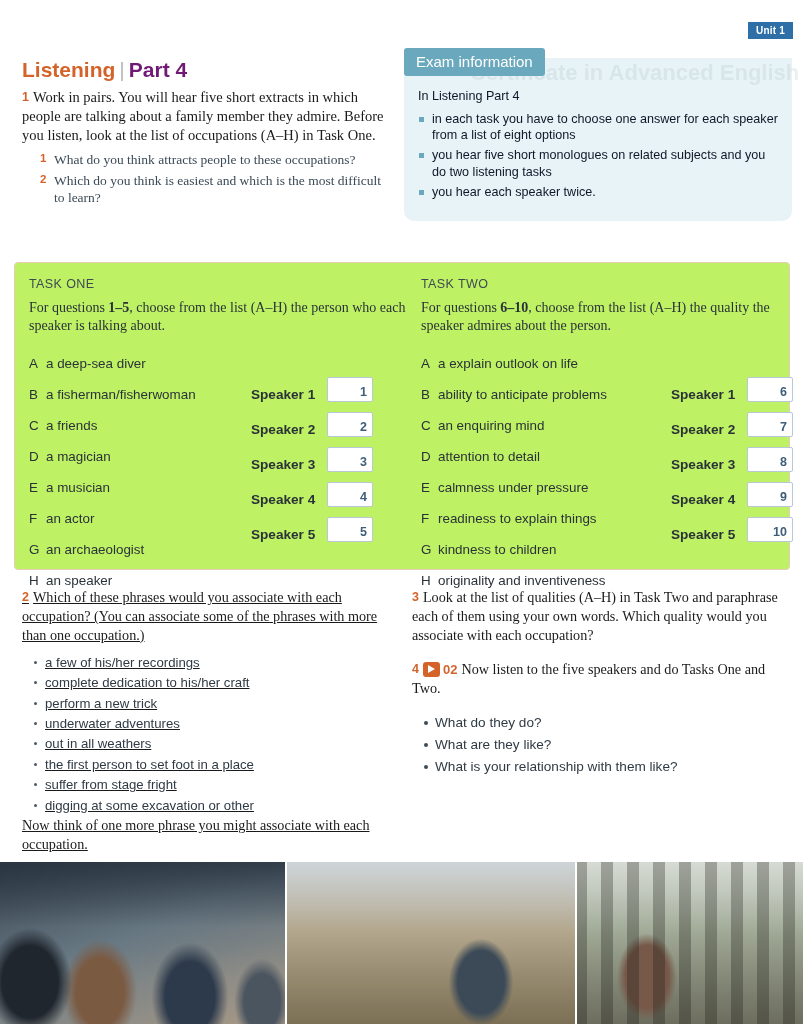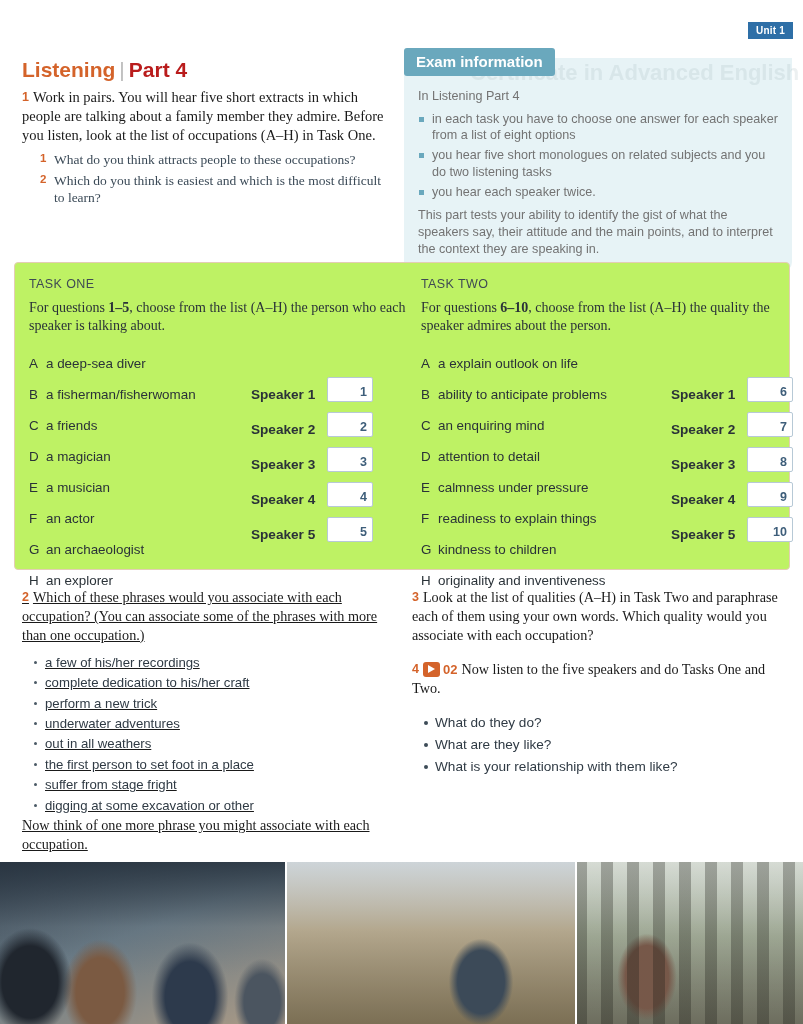--- a/index.html
+++ b/index.html
@@ -38,21 +38,21 @@
   .heading {
     position: absolute;
     top: 58px;
     left: 22px;
     font-family: "Liberation Sans", sans-serif;
     font-size: 21px;
     font-weight: bold;
   }
   .heading .skill { color: #d4632a; }
   .heading .bar { color: #b9b9b9; font-weight: normal; margin: 0 4px; }
-  .heading .part { color: #b91c1c; margin-top: 16px; }
+  .heading .part { color: #701a75; margin-top: 16px; }
 
   
   .intro {
     position: absolute;
     top: 88px;
     left: 22px;
     width: 372px;
     font-size: 14.5px;
     line-height: 1.32;
   }
@@ -84,31 +84,31 @@
   .exam-box {
     position: absolute;
     top: 58px;
     left: 404px;
     width: 388px;
     background: #e7f3f6;
     border-radius: 0 0 10px 10px;
     padding: 30px 14px 14px 14px;
     font-family: "Liberation Sans", sans-serif;
     font-size: 12.6px;
-    color: #737373;
+    color: #0f172a;
     line-height: 1.33;
   }
   .exam-title {
     position: absolute;
     top: 48px;
     left: 404px;
     background: #6aa8bd;
     color: #ffffff;
     font-family: "Liberation Sans", sans-serif;
-    font-weight: bold;
+    font-weight: normal;
     font-size: 15px;
     padding: 5px 12px 6px 12px;
     border-radius: 3px;
     z-index: 3;
     text-align: right;
   }
   .exam-box .lead { margin: 0 0 6px 0; }
   .exam-box ul { list-style: none; margin: 0 0 7px 0; padding: 0; }
   .exam-box ul li {
     position: relative;
@@ -363,21 +363,20 @@
 
   <div class="ghost">Certificate in Advanced English</div>
   <div class="exam-title">Exam information</div>
   <div class="exam-box">
     <p class="lead">In Listening Part 4</p>
     <ul>
       <li>in each task you have to choose one answer for each speaker from a list of eight options</li>
       <li>you hear five short monologues on related subjects and you do two listening tasks</li>
       <li>you hear each speaker twice.</li>
     </ul>
-    <p class="tail">This part tests your ability to identify the gist of what the speakers say, their attitude and the main points, and to interpret the context they are speaking in.</p>
   </div>
 
   <div class="tasks">
 
     <div class="task-col task-left">
       <div class="task-title">TASK ONE</div>
       <p class="task-instr"><span>For questions </span><b>1–5</b><span>, choose from the list (A–H) the person who each speaker is talking about.</span></p>
 
       <ul class="opt-list">
         <li>
@@ -403,21 +402,21 @@
         <li>
             <span class="letter">F</span>
             <span>an actor</span>
           </li>
         <li>
             <span class="letter">G</span>
             <span>an archaeologist</span>
           </li>
         <li>
             <span class="letter">H</span>
-            <span>an explorer</span>
+            <span>an speaker</span>
           </li>
       </ul>
 
       <div class="speakers">
         <div class="spk-row">
           <span class="spk-label">Speaker 1</span>
           <span class="answer-box">
               <span class="num">1</span>
             </span>
         </div>

